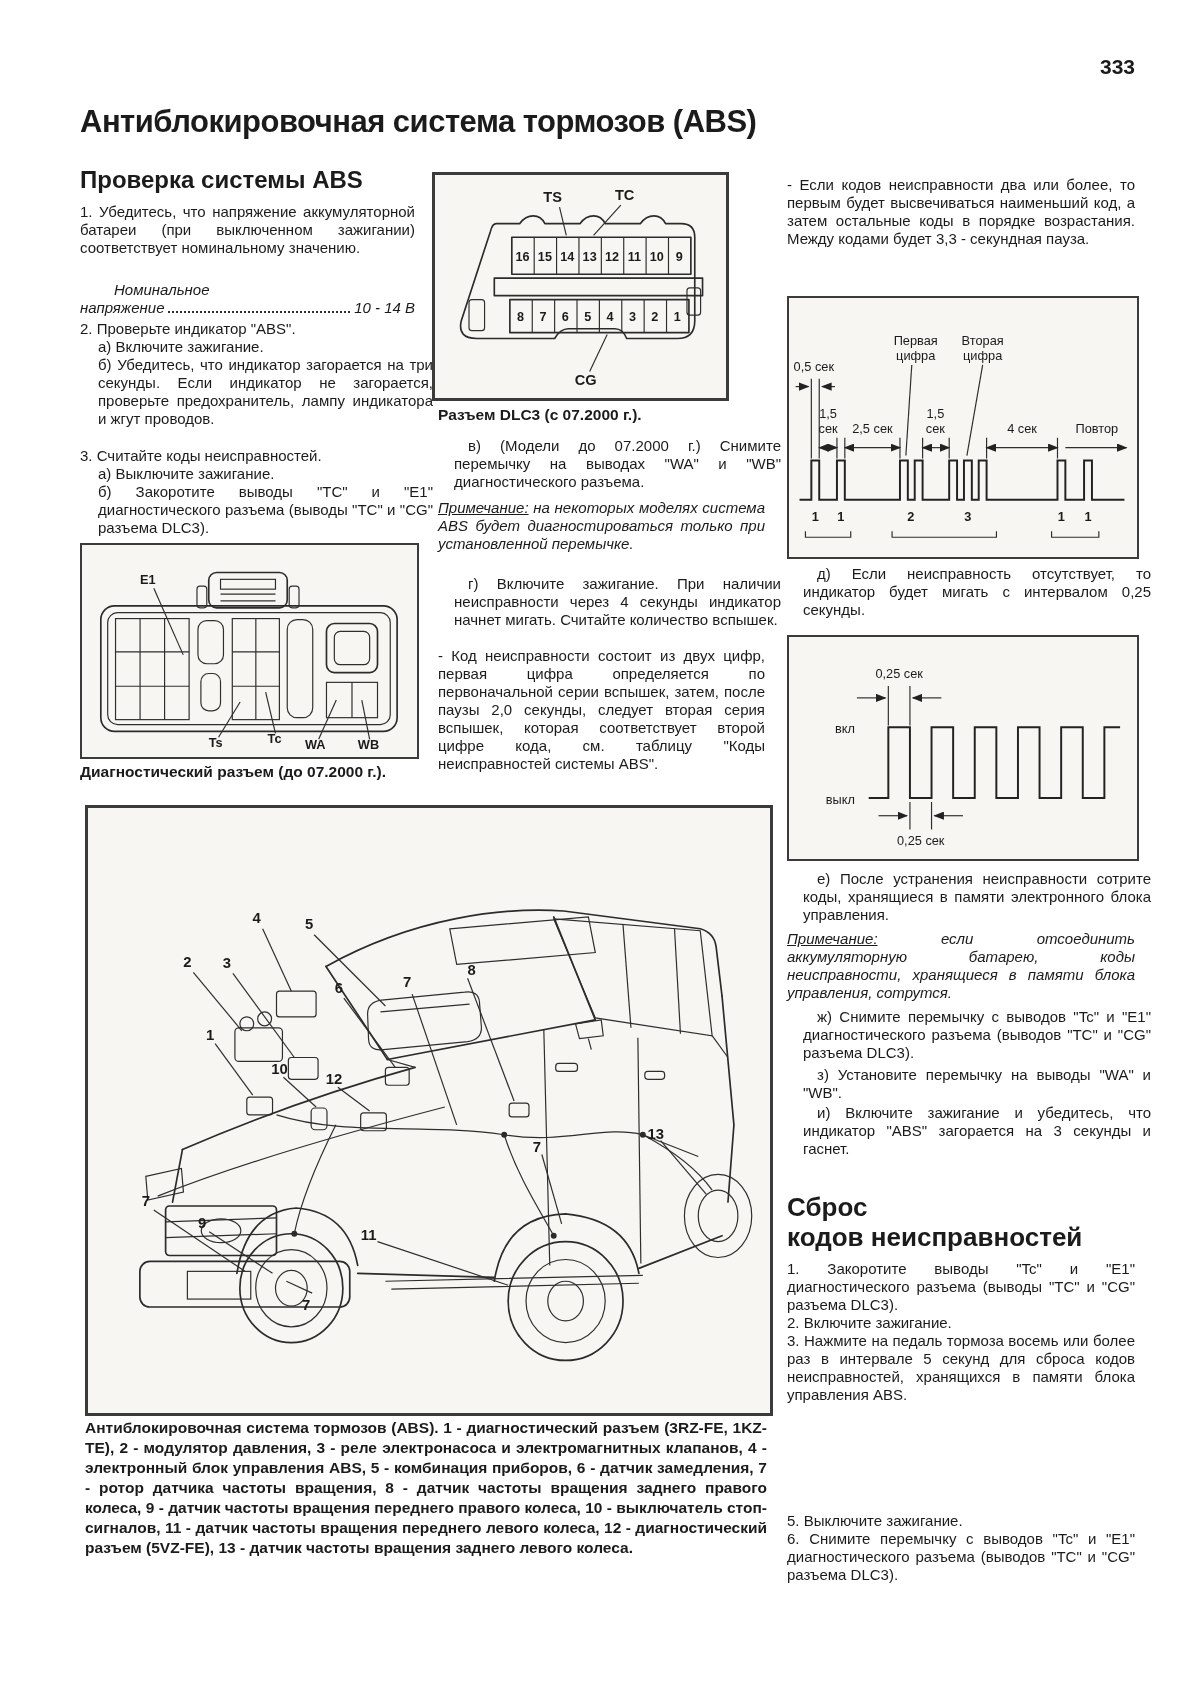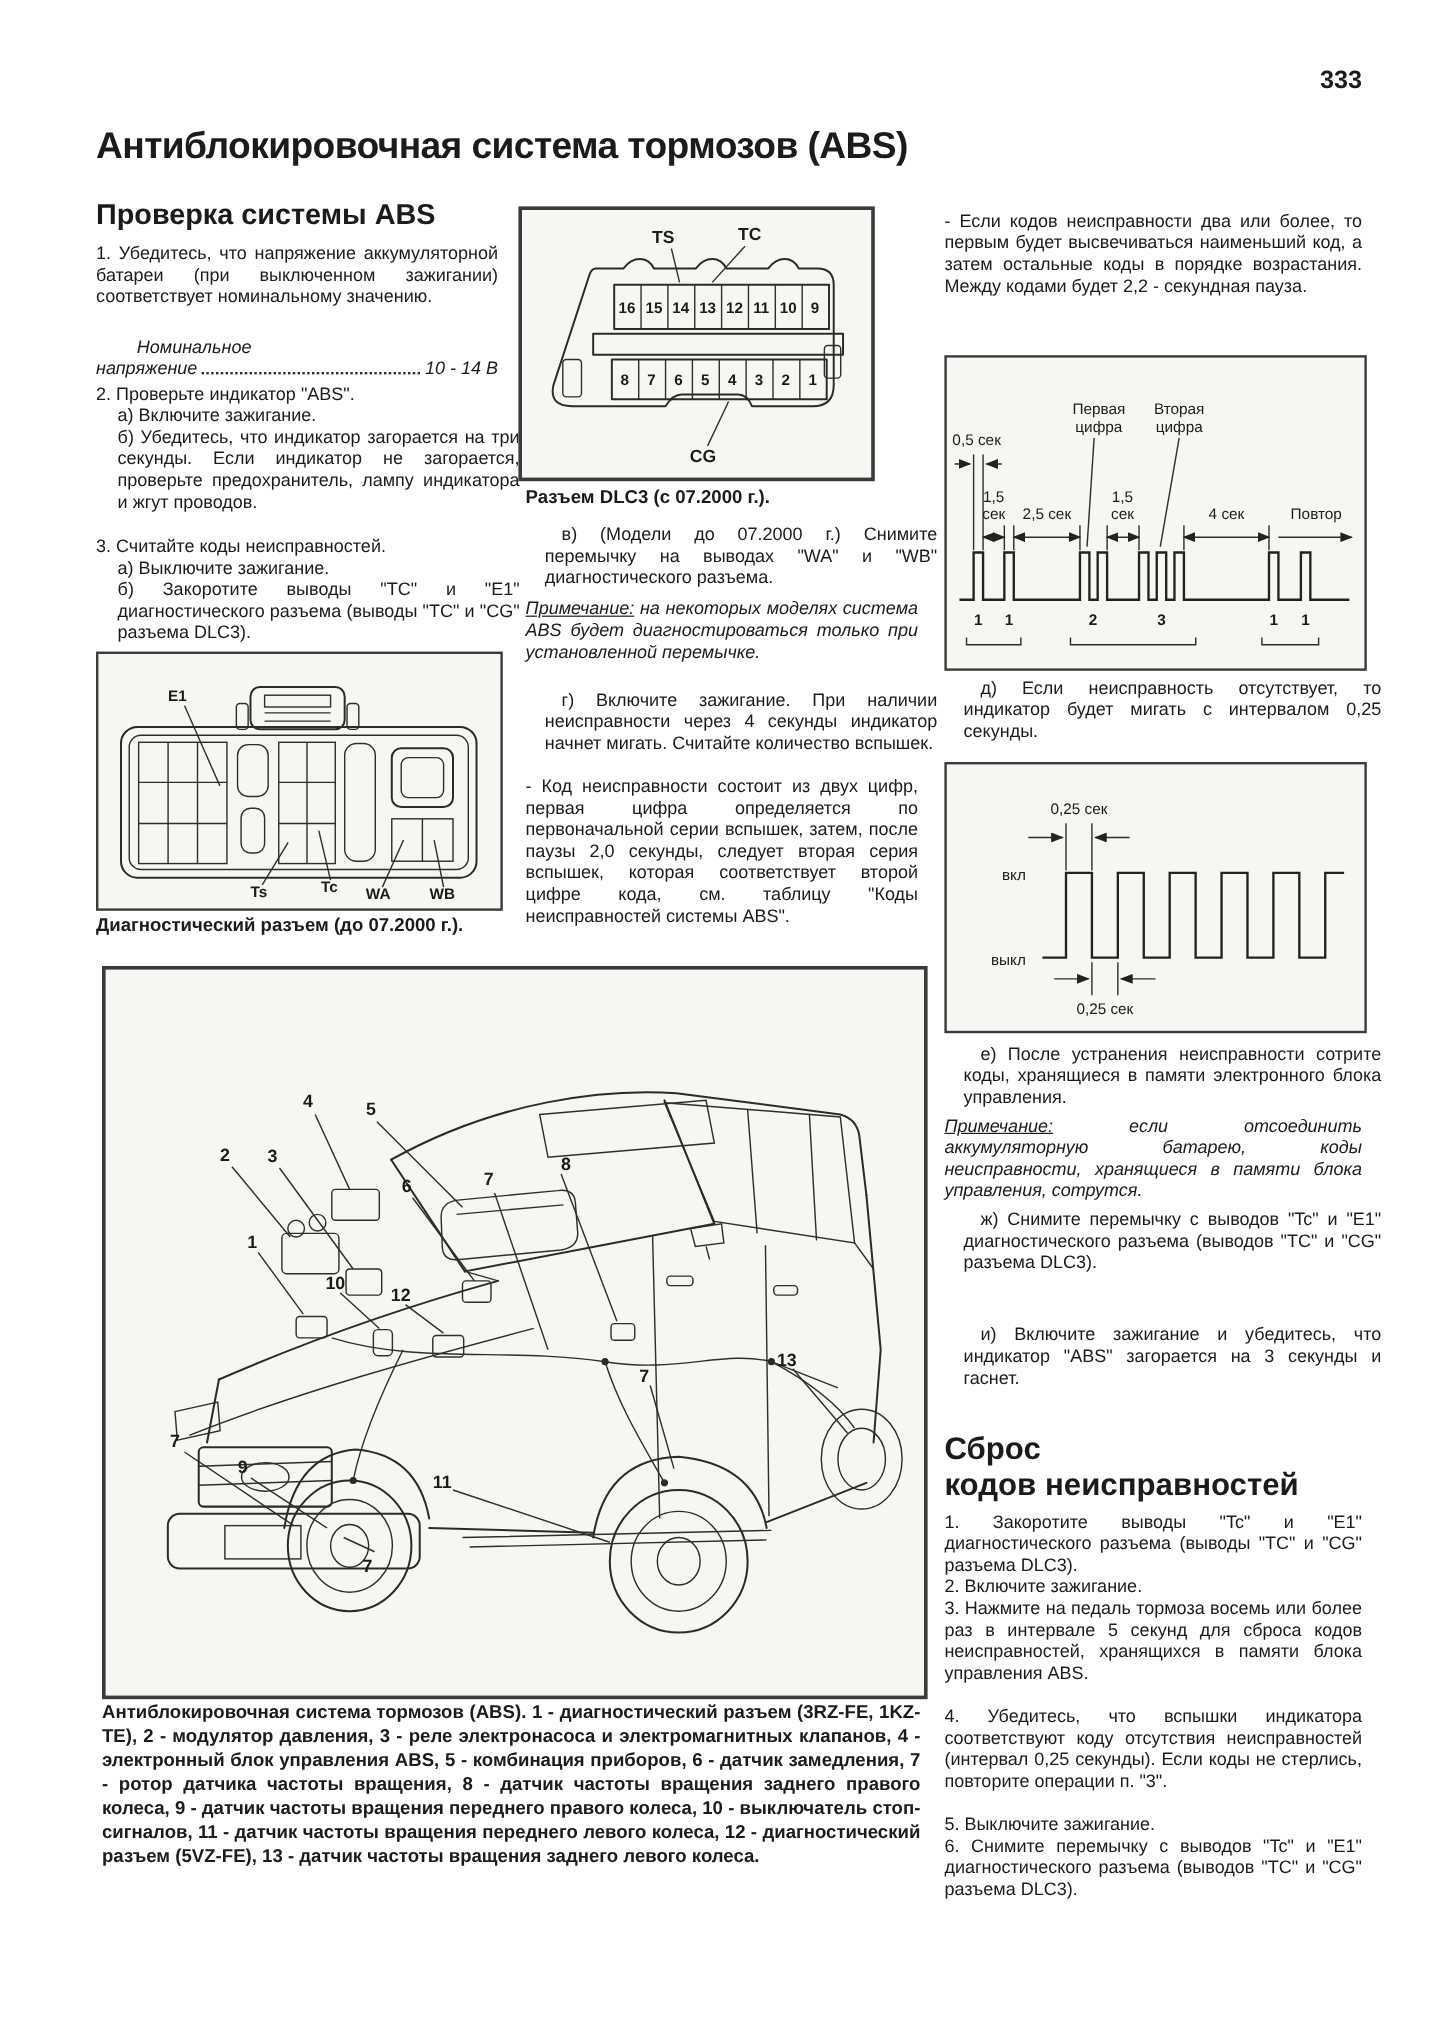--- a/index.html
+++ b/index.html
@@ -168,21 +168,21 @@
   </div>
   <div class="abs cap" style="left:438px;top:405px;width:300px">Разъем DLC3 (с 07.2000 г.).</div>
 
   <div class="abs txt ind" style="left:438px;top:437px;width:327px">в) (Модели до 07.2000 г.) Снимите перемычку на выводах "WA" и "WB" диагностического разъема.</div>
   <div class="abs txt note" style="left:438px;top:499px;width:327px">
     <span class="nlabel">Примечание:</span><span> на некоторых моделях система ABS будет диагностироваться только при установленной перемычке.</span>
   </div>
   <div class="abs txt ind" style="left:438px;top:575px;width:327px">г) Включите зажигание. При наличии неисправности через 4 секунды индикатор начнет мигать. Считайте количество вспышек.</div>
   <div class="abs txt" style="left:438px;top:647px;width:327px">- Код неисправности состоит из двух цифр, первая цифра определяется по первоначальной серии вспышек, затем, после паузы 2,0 секунды, следует вторая серия вспышек, которая соответствует второй цифре кода, см. таблицу "Коды неисправностей системы ABS".</div>
 
-  <div class="abs txt" style="left:787px;top:176px;width:348px">- Если кодов неисправности два или более, то первым будет высвечиваться наименьший код, а затем остальные коды в порядке возрастания. Между кодами будет 2,2 - секундная пауза.</div>
+  <div class="abs txt" style="left:787px;top:176px;width:348px">- Если кодов неисправности два или более, то первым будет высвечиваться наименьший код, а затем остальные коды в порядке возрастания. Между кодами будет 3,3 - секундная пауза.</div>
 
   <div class="abs fig" style="left:787px;top:296px;width:348px;height:259px">
     <svg viewBox="0 0 348 259" width="344" height="255">
       <text x="4" y="74" class="sl">0,5 сек</text>
       <line x1="22" y1="82" x2="22" y2="163" class="ln-thin"></line>
       <line x1="30" y1="82" x2="30" y2="163" class="ln-thin"></line>
       <line x1="6" y1="90" x2="19" y2="90" class="ln-thin" marker-end="url(#arr)"></line>
       <line x1="46" y1="90" x2="33" y2="90" class="ln-thin" marker-end="url(#arr)"></line>
 
       <text x="128" y="48" text-anchor="middle" class="sl">Первая</text>
@@ -245,30 +245,30 @@
       <line x1="176" y1="182" x2="147" y2="182" class="ln-thin" marker-end="url(#arr)"></line>
       <text x="133" y="212" text-anchor="middle" class="sl">0,25 сек</text>
     </svg>
   </div>
 
   <div class="abs txt ind" style="left:787px;top:870px;width:348px">е) После устранения неисправности сотрите коды, хранящиеся в памяти электронного блока управления.</div>
   <div class="abs txt note" style="left:787px;top:930px;width:348px">
     <span class="nlabel">Примечание:</span><span> если отсоединить аккумуляторную батарею, коды неисправности, хранящиеся в памяти блока управления, сотрутся.</span>
   </div>
   <div class="abs txt ind" style="left:787px;top:1008px;width:348px">ж) Снимите перемычку с выводов "Tc" и "E1" диагностического разъема (выводов "TC" и "CG" разъема DLC3).</div>
+  <div class="abs txt ind" style="left:787px;top:1066px;width:348px">з) Установите перемычку на выводы "WA" и "WB".</div>
   <div class="abs txt ind" style="left:787px;top:1104px;width:348px">и) Включите зажигание и убедитесь, что индикатор "ABS" загорается на 3 секунды и гаснет.</div>
 
   <div class="abs h-reset" style="left:787px;top:1192px;width:348px">
     <div>Сброс</div>
     <div>кодов неисправностей</div>
   </div>
   <div class="abs txt" style="left:787px;top:1260px;width:348px">1. Закоротите выводы "Tc" и "E1" диагностического разъема (выводы "TC" и "CG" разъема DLC3).</div>
   <div class="abs txt" style="left:787px;top:1314px;width:348px">2. Включите зажигание.</div>
   <div class="abs txt" style="left:787px;top:1332px;width:348px">3. Нажмите на педаль тормоза восемь или более раз в интервале 5 секунд для сброса кодов неисправностей, хранящихся в памяти блока управления ABS.</div>
-  <div class="abs txt" style="left:787px;top:1422px;width:348px">4. Убедитесь, что вспышки индикатора соответствуют коду отсутствия неисправностей (интервал 0,25 секунды). Если коды не стерлись, повторите операции п. "3".</div>
   <div class="abs txt" style="left:787px;top:1512px;width:348px">5. Выключите зажигание.</div>
   <div class="abs txt" style="left:787px;top:1530px;width:348px">6. Снимите перемычку с выводов "Tc" и "E1" диагностического разъема (выводов "TC" и "CG" разъема DLC3).</div>
 
   <div class="abs fig fig-heavy" style="left:85px;top:805px;width:682px;height:605px">
     <svg viewBox="0 0 682 605" width="676" height="599">
 
       <path class="ln" d="M 240,160 C 330,110 420,100 480,104 L 618,122 Q 632,126 634,140 L 640,190"></path>
       <path class="ln-thin" d="M 365,122 L 505,110 L 512,146 L 372,158 Z"></path>
       <path class="ln" d="M 240,160 L 302,254"></path>
       <path class="ln" d="M 470,110 L 512,214"></path>

